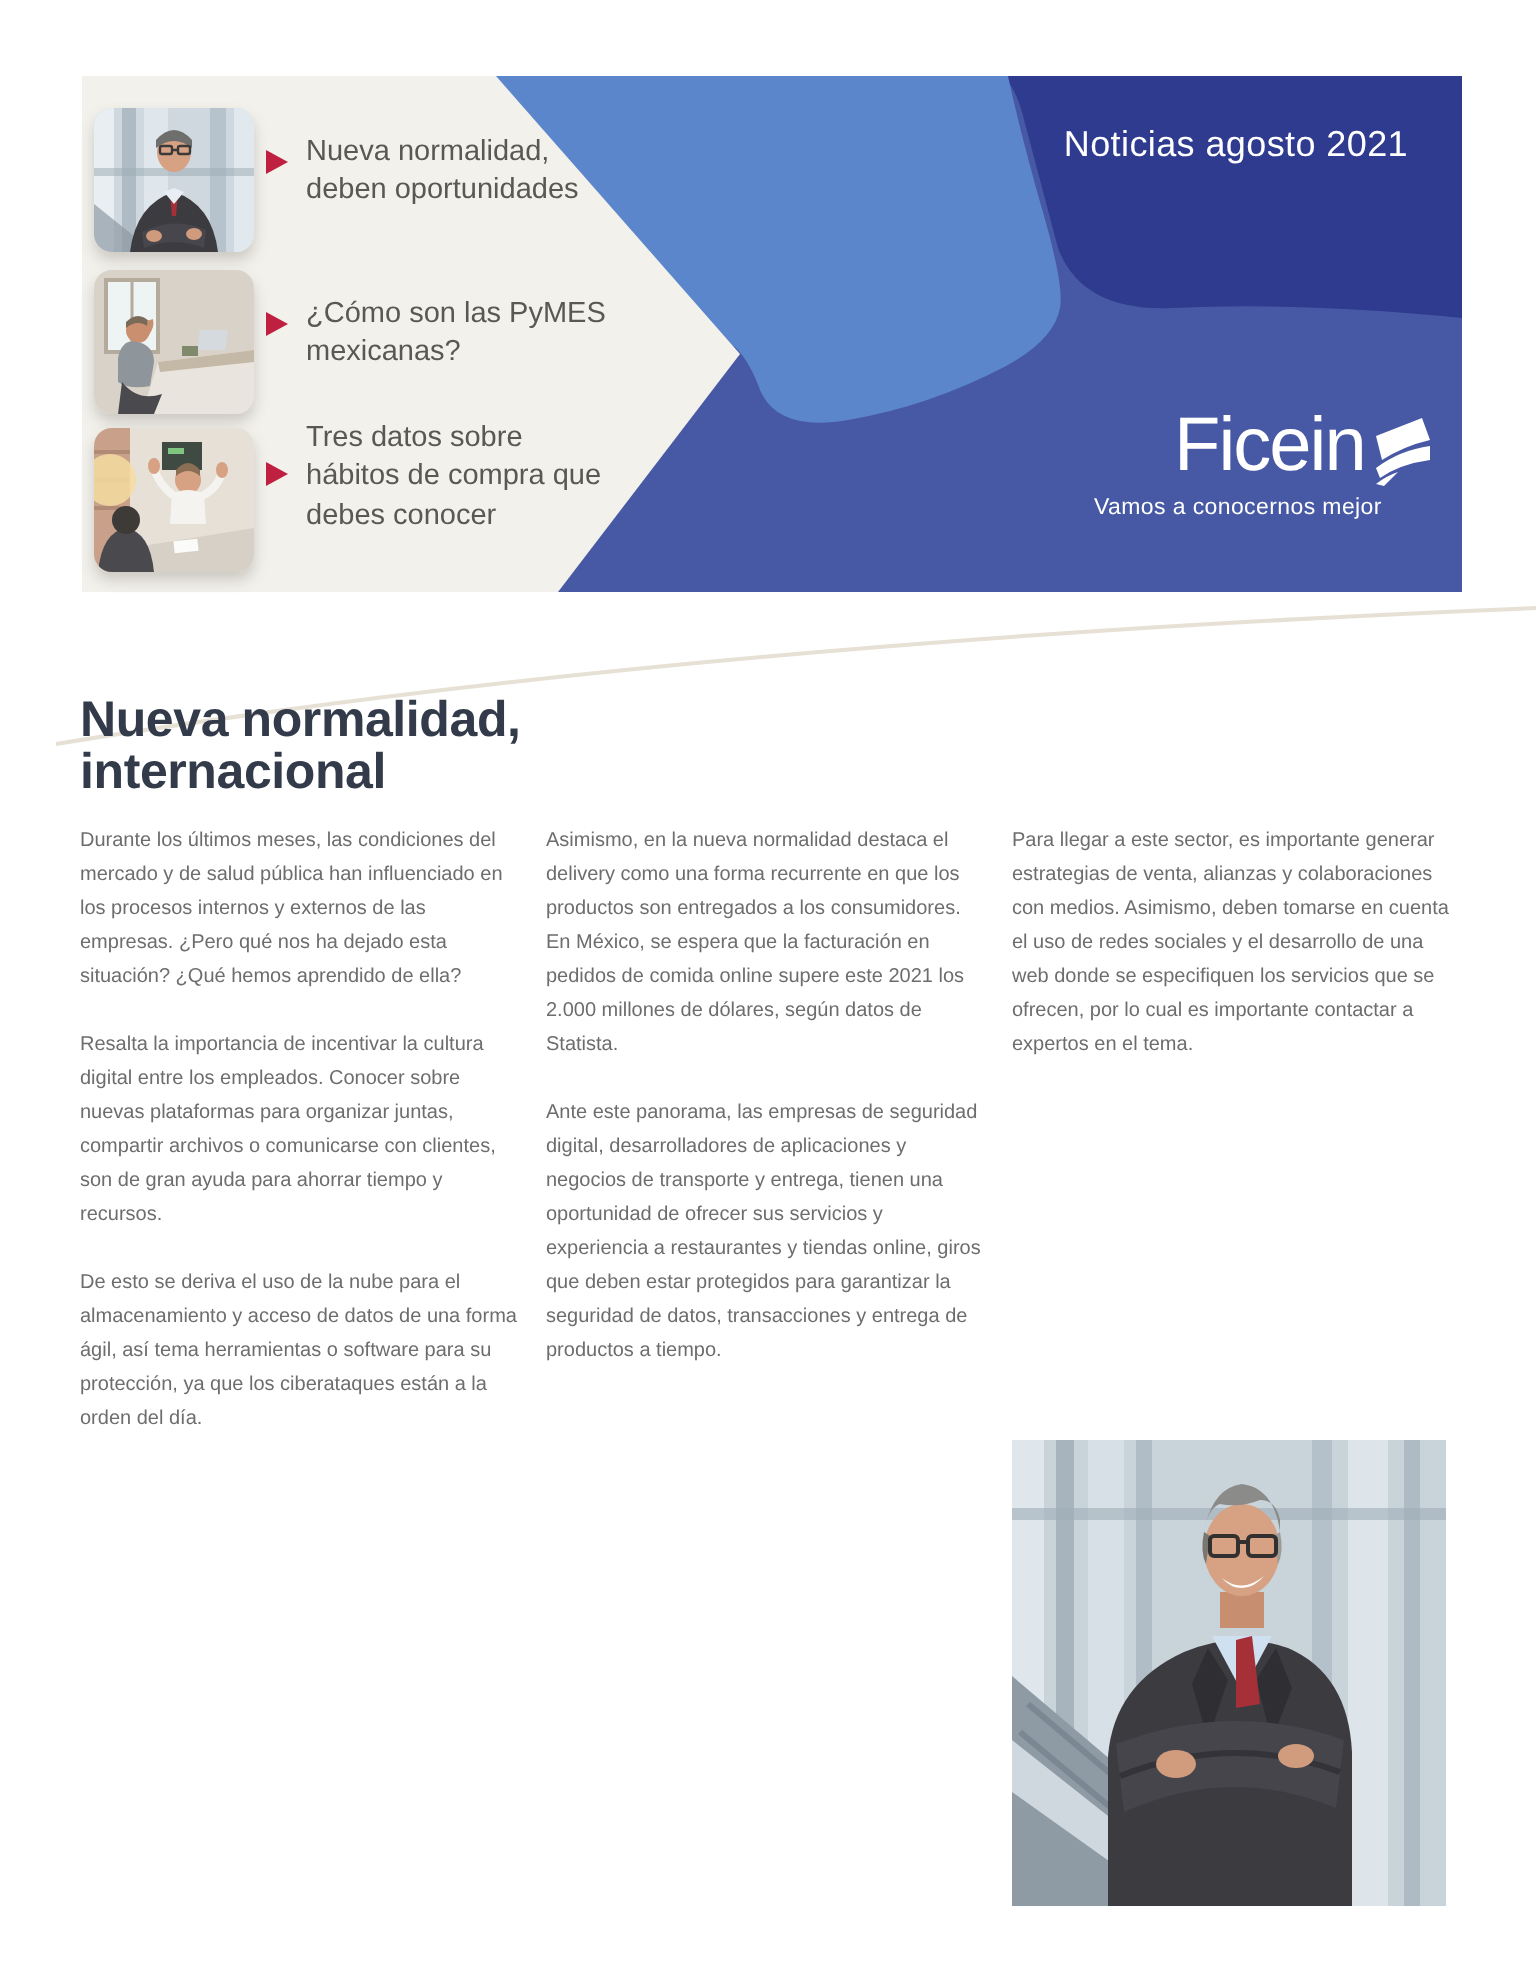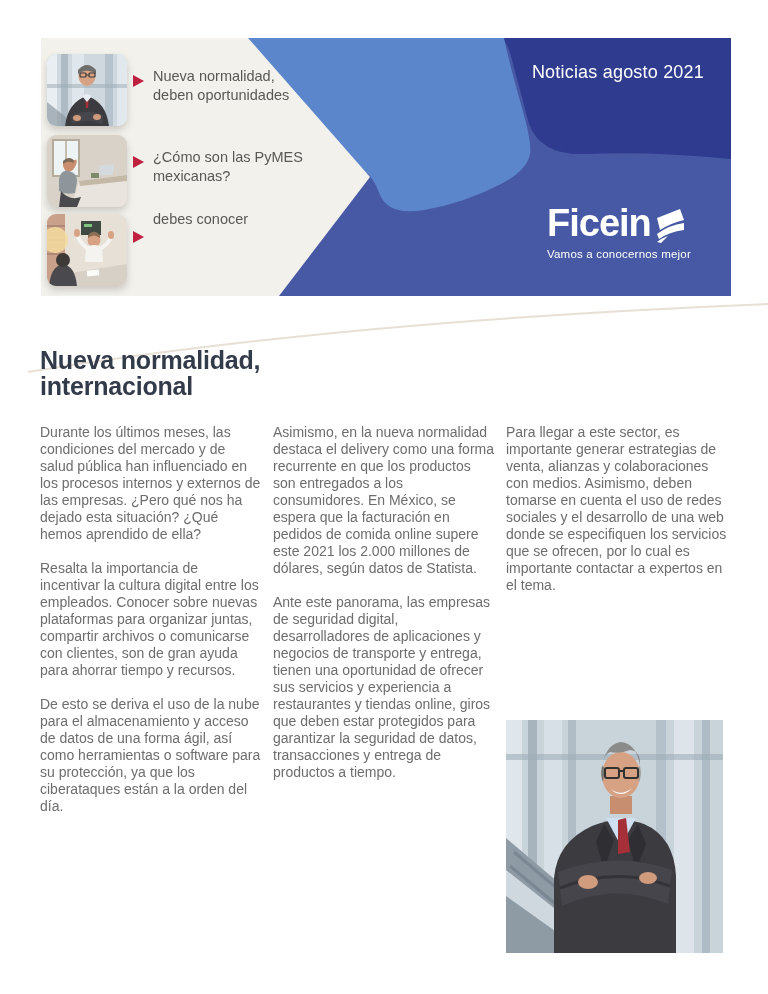--- a/index.html
+++ b/index.html
@@ -16,30 +16,30 @@
   .t1{top:16px}.t2{top:97px}.t3{top:176px}
   .bullet{position:absolute;left:92px;width:0;height:0;
           border-left:11px solid #c02040;border-top:6px solid transparent;border-bottom:6px solid transparent;}
   .b1{top:37px}.b2{top:118px}.b3{top:193px}
   .toc-text{position:absolute;left:112px;width:185px;font-size:14.5px;line-height:1.33;color:#5a5855;cursor:pointer;}
   .x1{top:29px}.x2{top:110px}.x3{top:172px}
   .toc-text span{display:block;}
   .badge{position:absolute;top:24px;right:27px;color:#ffffff;font-size:18px;font-weight:normal;letter-spacing:.2px;}
   .brand{position:absolute;left:506px;top:166px;color:#ffffff;}
   .brand-row{display:flex;align-items:flex-start;}
-  .brand-name{font-size:38px;font-weight:bold;letter-spacing:-1px;line-height:1;}
+  .brand-name{font-size:38px;font-weight:normal;letter-spacing:-1px;line-height:1;margin-left:40px;}
   .brand-flag{margin-left:4px;margin-top:3px;}
   .brand-tag{font-size:11.5px;margin-top:5px;letter-spacing:.2px;}
   
   .swoosh{position:absolute;left:0;top:296px;width:768px;height:110px;display:block;}
   
   .article-title{position:absolute;left:40px;top:330px;font-size:25px;font-weight:bold;
                  color:#333b4b;line-height:1.04;letter-spacing:-.2px;}
   .article-title span{display:block;}
-  .col{position:absolute;top:424px;width:221px;font-size:14px;line-height:17px;color:#6d6d6d;}
+  .col{position:absolute;top:412px;width:221px;font-size:10px;line-height:17px;color:#6d6d6d;}
   .c1{left:40px}.c2{left:273px}.c3{left:506px}
   .col p{margin:0 0 17px 0;}
   .photo{position:absolute;left:506px;top:720px;width:217px;height:233px;overflow:hidden;}
   .photo svg{display:block;width:100%;height:100%;}
 </style>
 </head>
 <body>
 
 <div class="banner">
 
@@ -125,20 +125,22 @@
 
   <div class="toc-text x1">
     <span>Nueva normalidad,</span>
     <span>deben oportunidades</span>
   </div>
   <div class="toc-text x2">
     <span>¿Cómo son las PyMES</span>
     <span>mexicanas?</span>
   </div>
   <div class="toc-text x3">
+    <span>Tres datos sobre</span>
+    <span>hábitos de compra que</span>
     <span>debes conocer</span>
   </div>
 
   <div class="badge">Noticias agosto 2021</div>
 
   <div class="brand">
     <div class="brand-row">
       <span class="brand-name">Ficein</span>
       <svg class="brand-flag" width="30" height="36" viewBox="0 0 30 36">
         <path d="M2 11 L25 2 L29 13 Q16 16 5 23 Z" fill="#ffffff"></path>
@@ -155,21 +157,21 @@
 </svg>
 
 <h1 class="article-title">
   <span>Nueva normalidad,</span>
   <span>internacional</span>
 </h1>
 
 <div class="col c1">
   <p>Durante los últimos meses, las condiciones del mercado y de salud pública han influenciado en los procesos internos y externos de las empresas. ¿Pero qué nos ha dejado esta situación? ¿Qué hemos aprendido de ella?</p>
   <p>Resalta la importancia de incentivar la cultura digital entre los empleados. Conocer sobre nuevas plataformas para organizar juntas, compartir archivos o comunicarse con clientes, son de gran ayuda para ahorrar tiempo y recursos.</p>
-  <p>De esto se deriva el uso de la nube para el almacenamiento y acceso de datos de una forma ágil, así como herramientas o software para su protección, ya que los ciberataques están a la orden del día.</p>
+  <p>De esto se deriva el uso de la nube para el almacenamiento y acceso de datos de una forma ágil, así tema herramientas o software para su protección, ya que los ciberataques están a la orden del día.</p>
 </div>
 
 <div class="col c2">
   <p>Asimismo, en la nueva normalidad destaca el delivery como una forma recurrente en que los productos son entregados a los consumidores. En México, se espera que la facturación en pedidos de comida online supere este 2021 los 2.000 millones de dólares, según datos de Statista.</p>
   <p>Ante este panorama, las empresas de seguridad digital, desarrolladores de aplicaciones y negocios de transporte y entrega, tienen una oportunidad de ofrecer sus servicios y experiencia a restaurantes y tiendas online, giros que deben estar protegidos para garantizar la seguridad de datos, transacciones y entrega de productos a tiempo.</p>
 </div>
 
 <div class="col c3">
   <p>Para llegar a este sector, es importante generar estrategias de venta, alianzas y colaboraciones con medios. Asimismo, deben tomarse en cuenta el uso de redes sociales y el desarrollo de una web donde se especifiquen los servicios que se ofrecen, por lo cual es importante contactar a expertos en el tema.</p>
 </div>

